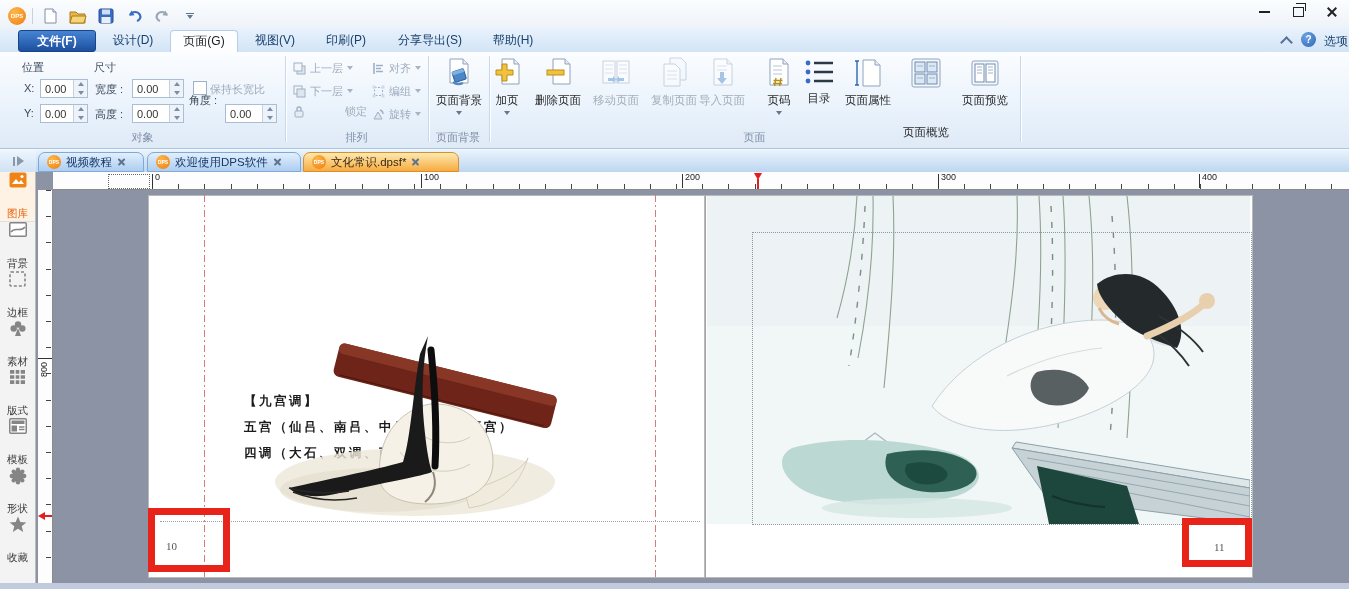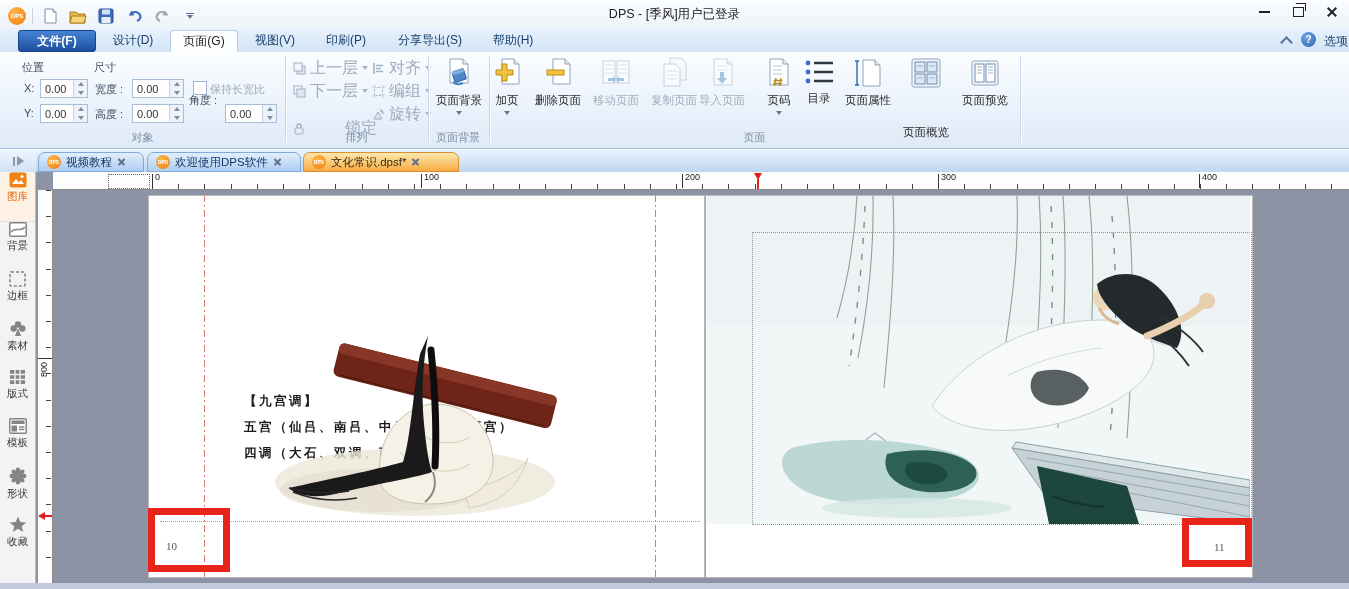--- a/index.html
+++ b/index.html
@@ -35,41 +35,41 @@
   .glabel{position:absolute;top:78px;font-size:11px;color:#7e8ea4;text-align:center;}
   .rlabel{position:absolute;font-size:11px;color:#3c4a5c;}
   .rlabel.dis{color:#9dabbd;}
   .spin{position:absolute;height:19px;border:1px solid #a9bdd6;background:#fff;display:flex;box-sizing:border-box;}
   .spin input{flex:1;min-width:0;border:none;outline:none;font-size:11px;padding:0 0 0 4px;color:#333;background:transparent;font-family:inherit;}
   .spin .btns{width:13px;border-left:1px solid #c3d2e4;background:#eef3fa;display:flex;flex-direction:column;}
   .spin .btns i{flex:1;display:flex;align-items:center;justify-content:center;}
   .tri-up{width:0;height:0;border-left:3px solid transparent;border-right:3px solid transparent;border-bottom:4px solid #7c8ea6;}
   .tri-dn{width:0;height:0;border-left:3px solid transparent;border-right:3px solid transparent;border-top:4px solid #7c8ea6;}
   .checkbox{position:absolute;width:12px;height:12px;border:1px solid #9db1c9;background:#fff;}
-  .arr-row{position:absolute;height:18px;display:flex;align-items:center;gap:4px;color:#9dabbd;font-size:16px;}
+  .arr-row{position:absolute;height:18px;display:flex;align-items:center;gap:4px;color:#9dabbd;font-size:11px;}
   .dd{width:0;height:0;border-left:3.5px solid transparent;border-right:3.5px solid transparent;border-top:4px solid #63788f;display:inline-block;}
   .dd.dis{border-top-color:#a8b4c4;}
   .bigbtn{position:absolute;top:5px;display:flex;flex-direction:column;align-items:center;font-size:11.5px;color:#2c2c2c;}
   .bigbtn svg{margin-bottom:4px;}
   .bigbtn .dd{margin-top:3px;}
   .bigbtn.disabled{color:#a3aebc;} .bigbtn.disabled svg{opacity:.45;}
   
   #tabstrip{left:0;top:150px;width:1349px;height:22px;background:linear-gradient(#e9f3fd,#bdd6f0);}
   .dtab{position:absolute;top:2px;height:20px;border-radius:7px 7px 0 0;display:flex;align-items:center;gap:5px;
         padding:0 8px;box-sizing:border-box;font-size:11.5px;}
   .dtab.inactive{background:linear-gradient(#e2effc,#aecdf0);border:1px solid #7fa9d8;color:#14386a;}
   .dtab.active{background:linear-gradient(#fde9b0,#f8ab41);border:1px solid #d98f2c;color:#3a2a10;}
   .dps-badge{width:14px;height:14px;border-radius:50%;background:radial-gradient(circle at 35% 30%,#ffb648,#ee7d10);
         color:#fff;font-size:5px;font-weight:bold;display:flex;align-items:center;justify-content:center;flex:0 0 auto;}
   .xicon{position:relative;width:9px;height:9px;display:inline-block;}
   .xicon:before,.xicon:after{content:"";position:absolute;left:0;top:3.6px;width:9px;height:1.7px;background:#5d748f;border-radius:1px;}
   .xicon:before{transform:rotate(45deg);} .xicon:after{transform:rotate(-45deg);}
   
   #sidebar{left:0;top:172px;width:36px;height:417px;background:#f3f3f3;border-right:1px solid #bcbcbc;box-sizing:border-box;}
-  .side-item{width:100%;height:49px;display:flex;flex-direction:column;align-items:center;justify-content:flex-start;gap:2px;
+  .side-item{width:100%;height:49px;display:flex;flex-direction:column;align-items:center;justify-content:space-between;gap:2px;
         font-size:10.5px;color:#3c3c3c;}
   .side-item.active{background:#fdf2e3;color:#e8650f;border-bottom:1px solid #e0e0e0;}
   
   #canvas{left:36px;top:172px;width:1313px;height:411px;background:#8b93a4;}
   #hruler{position:absolute;left:17px;top:0;width:1296px;height:18px;background:#fdfdfd;border-bottom:1px solid #8a8a8a;box-sizing:border-box;}
   #hticks{position:absolute;left:99px;top:12px;right:0;height:5px;
         background:repeating-linear-gradient(90deg,#444 0 1px,transparent 1px 26.2px);}
   .htick{position:absolute;top:2px;width:1px;height:14px;background:#333;}
   .hlab{position:absolute;top:0;font-size:9px;color:#222;}
   #vruler{position:absolute;left:2px;top:18px;width:15px;height:393px;background:#fdfdfd;border-right:1px solid #8a8a8a;box-sizing:border-box;}
@@ -136,21 +136,20 @@
             <path d="M11.5,1.5 L13.8,6.8 L8.4,6.2 Z" fill="#9aa7b5"></path>
           </svg>
       </span>
       <span class="qa-btn">
         <span style="display:flex;flex-direction:column;align-items:center;gap:1px;">
             <span style="width:8px;height:1.5px;background:#55719a;"></span>
             <span class="dd"></span>
           </span>
       </span>
     </div>
-    <div class="abs" id="win-title">DPS - [季风]用户已登录</div>
     <div class="abs" style="right:0;top:0;display:flex;">
       <span class="winbtn">
           <span class="min-glyph"></span>
         </span>
       <span class="winbtn">
           <span class="restore-glyph"></span>
         </span>
       <span class="winbtn">
           <span class="x-glyph"></span>
         </span>
@@ -252,21 +251,21 @@
         <span class="dd dis"></span>
     </div>
     <div class="arr-row" style="left:293px;top:30px;">
       <svg width="13" height="13" viewBox="0 0 13 13">
           <rect x="1" y="1" width="8" height="8" fill="#f3f7fb" stroke="#9fb0c4"></rect>
           <rect x="4" y="4" width="8" height="8" fill="#dde6f0" stroke="#9fb0c4"></rect>
         </svg>
       <span>下一层</span>
         <span class="dd dis"></span>
     </div>
-    <div class="arr-row" style="left:293px;top:67px;gap:40px;">
+    <div class="arr-row" style="left:293px;top:50px;gap:40px;">
       <svg width="12" height="13" viewBox="0 0 12 13">
           <rect x="2" y="6" width="8" height="6" rx="1" fill="#e5ecf4" stroke="#9fb0c4"></rect>
           <path d="M4,6 v-2 a2,2 0 0 1 4,0 v2" fill="none" stroke="#9fb0c4" stroke-width="1.4"></path>
         </svg>
       <span>锁定</span>
     </div>
     <div class="arr-row" style="left:372px;top:7px;">
       <svg width="13" height="13" viewBox="0 0 13 13">
           <path d="M2,1 v11" stroke="#9fb0c4" stroke-width="1.6"></path>
           <path d="M4,3.5 h7 M4,6.5 h5 M4,9.5 h7" stroke="#9fb0c4" stroke-width="1.6"></path>

